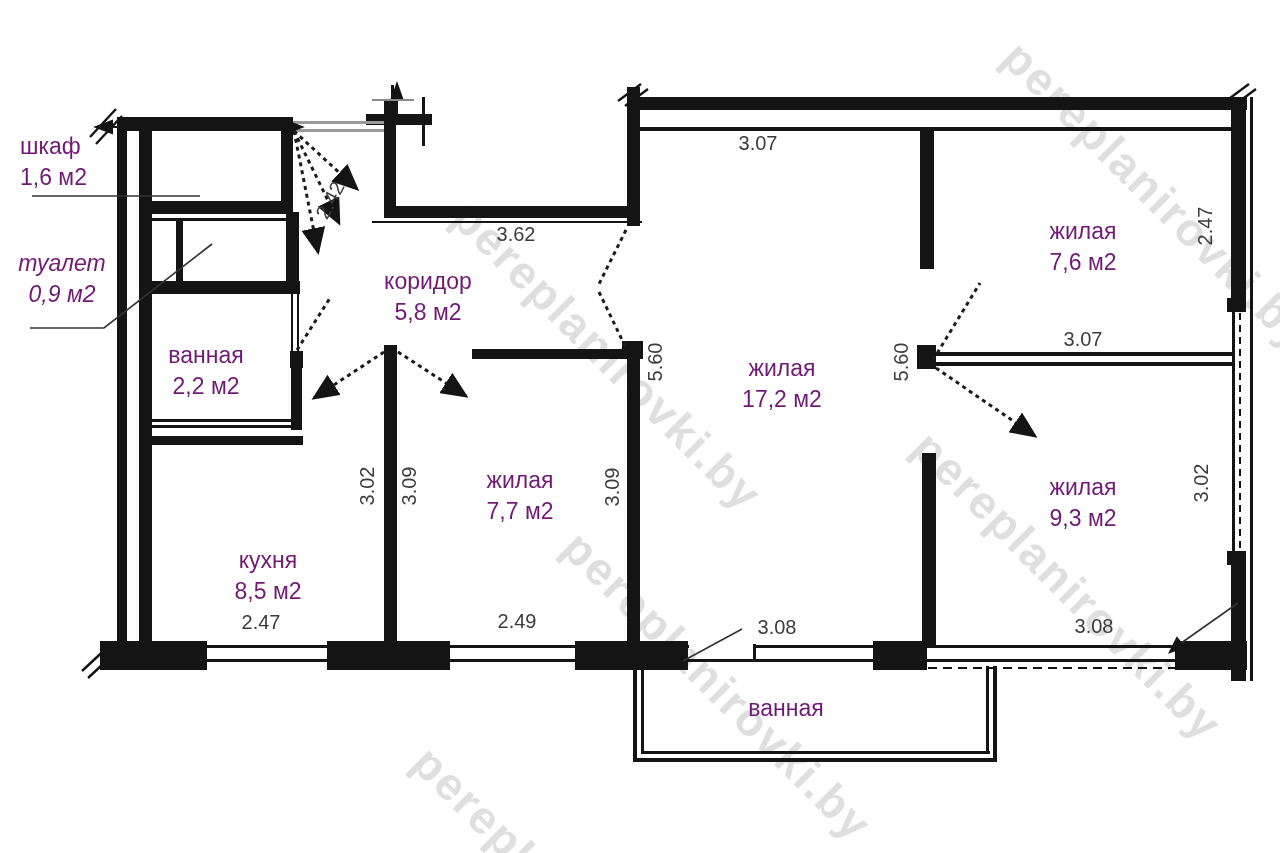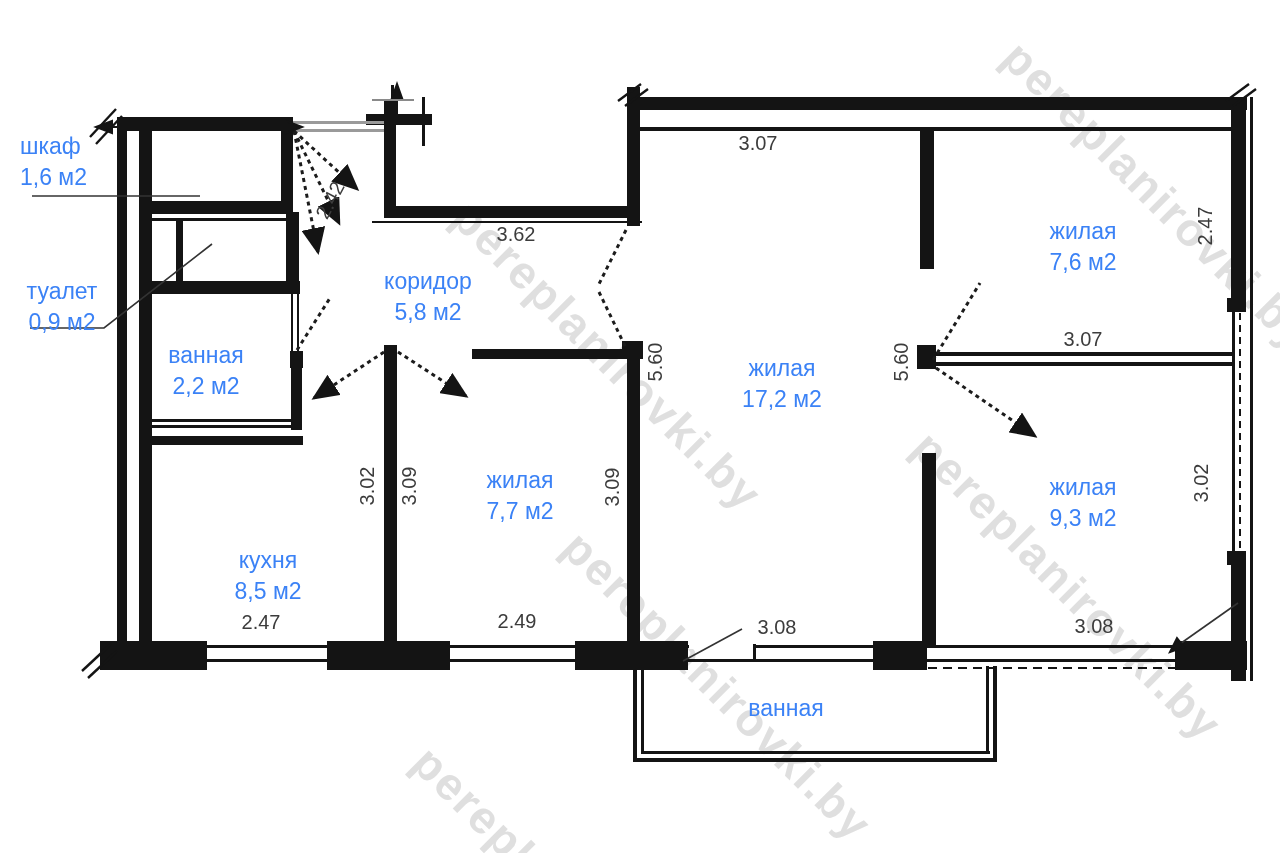--- a/index.html
+++ b/index.html
@@ -9,21 +9,21 @@
   }
   .wm{
     position:absolute;color:#c6c6c6;opacity:.55;font-size:46px;letter-spacing:2px;
     white-space:nowrap;transform:rotate(45deg);transform-origin:0 0;z-index:1;font-weight:bold;
   }
   .wall{position:absolute;background:#141414;z-index:3;}
   .wall.gray{background:#9a9a9a;}
   .wall.white{background:#ffffff;z-index:4;}
   .lines{position:absolute;left:0;top:0;z-index:5;}
   .room-label{
-    position:absolute;z-index:6;color:#3b82f6;font-size:23px;line-height:31px;
+    position:absolute;z-index:6;color:#701a75;font-size:23px;line-height:31px;
     text-align:center;
   }
   .room-label.left{text-align:left;}
   .dim{
     position:absolute;z-index:6;color:#3c3c3c;font-size:20px;width:54px;height:24px;
     text-align:center;line-height:24px;
   }
   .dim.v{transform:rotate(-90deg);}
   .dim.tilt{transform:rotate(-62deg);}
   sup{font-size:13px;}
@@ -160,21 +160,21 @@
     <g stroke="#141414" stroke-width="2" fill="none">
       <line x1="1240" y1="313" x2="1240" y2="551" stroke-dasharray="7 5"></line>
       <line x1="928" y1="668" x2="1178" y2="668" stroke-dasharray="9 6"></line>
     </g>
   </svg>
 
   <div class="room-label left" style="left:20px;top:131px;width:120px;">
     <div>шкаф</div>
     <div>1,6 м2</div>
   </div>
-  <div class="room-label" style="left:6px;top:276px;width:112px;">
+  <div class="room-label" style="left:6px;top:248px;width:112px;font-style:italic;">
     <div>туалет</div>
     <div>0,9 м2</div>
   </div>
   <div class="room-label" style="left:141px;top:340px;width:130px;">
     <div>ванная</div>
     <div>2,2 м2</div>
   </div>
   <div class="room-label" style="left:363px;top:266px;width:130px;">
     <div>коридор</div>
     <div>5,8 м2</div>

